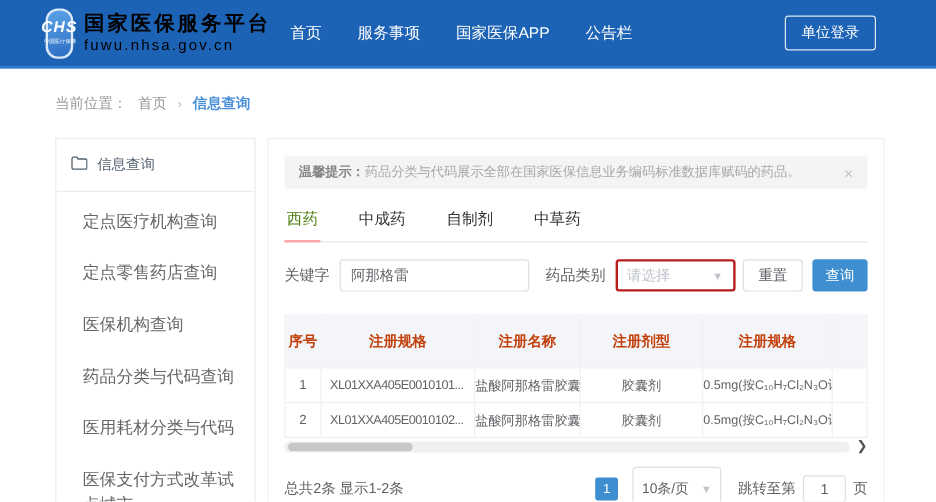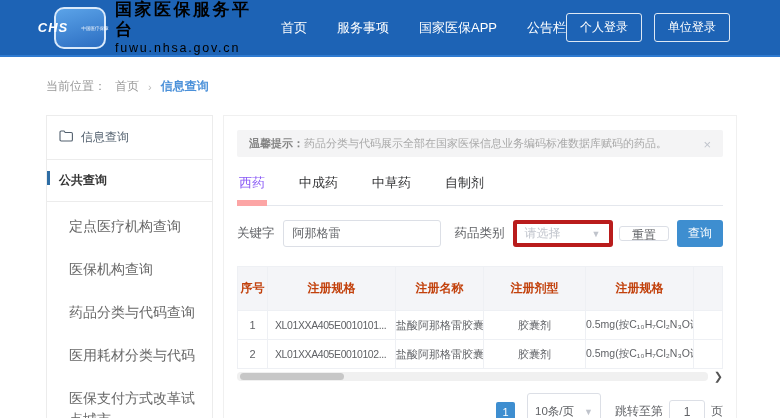--- a/index.html
+++ b/index.html
@@ -3,23 +3,23 @@
 <meta charset="utf-8">
 <style>
   * { margin:0; padding:0; box-sizing:border-box; }
   html,body { background:#fff; }
   body { width:780px; height:418px; overflow:hidden; font-family:"Liberation Sans",sans-serif; }
   .page { width:780px; height:418px; position:relative; background:#fff; }
 
   
   .header { height:57px; background:#1d63b5; border-bottom:2px solid #2e7ad0;
             display:flex; align-items:center; padding:0 50px 0 38px; }
-  .logo { width:52px; height:42px; border-radius:10px; flex-shrink:0;
+  .logo { width:23px; height:42px; border-radius:10px; flex-shrink:0;
           background:linear-gradient(165deg,#5ba3e8,#2c6ec2); border:2px solid #d9e9fa;
-          display:flex; flex-direction:row; align-items:center; justify-content:center; color:#fff;margin-left:16px; }
+          display:flex; flex-direction:column; align-items:center; justify-content:center; color:#fff; }
   .logo-chs { font-size:13px; font-weight:bold; font-style:italic; letter-spacing:1px; line-height:1; }
   .logo-sub { font-size:9px; transform:scale(.5); white-space:nowrap; line-height:1; margin-top:1px; }
   .title-block { margin-left:9px; color:#000000; }
   .site-title { font-size:17px; font-weight:bold; letter-spacing:2.5px; line-height:1.15; }
   .site-url { font-size:12.5px; letter-spacing:1.8px; margin-top:2px; }
   .main-nav { display:flex; gap:30px; margin-left:16px; }
   .nav-item { color:#fff; font-size:13px; text-decoration:none; cursor:pointer; white-space:nowrap; }
   .login-buttons { margin-left:auto; display:flex; gap:12px; }
   .login-btn { color:#fff; font-size:12px; padding:5px 13px; border:1px solid rgba(255,255,255,.85);
                border-radius:3px; background:transparent; cursor:pointer; font-family:inherit; white-space:nowrap; }
@@ -48,32 +48,32 @@
   .main-panel { flex:1; border:1px solid #f0f0f0; background:#fff; padding:14px 13px 14px; min-width:0; }
 
   .notice { display:flex; align-items:flex-end; background:#f4f4f5; padding:6px 12px;
             font-size:11px; color:#a8a8a8; border-radius:2px; }
   .notice-text { flex:1; white-space:nowrap; overflow:hidden; }
   .notice-prefix { color:#858585; font-weight:bold; }
   .notice-close { margin-left:8px; color:#c0c4cc; font-size:13px; line-height:1; cursor:pointer; }
 
   .tabs { display:flex; gap:30px; margin-top:13px; border-bottom:1px solid #e4e7ed; }
   .tab { padding:4px 2px 8px; font-size:13px; color:#303133; cursor:pointer; }
-  .tab.active { color:#8b5cf6; border-bottom:6px solid #fca5a5; margin-bottom:-1px; }
+  .tab.active { color:#4d7c0f; border-bottom:2px solid #fca5a5; margin-bottom:-1px; }
 
   .filters { display:flex; align-items:center; margin-top:14px; font-size:12.5px; color:#606266; }
   .filters > * { flex-shrink:0; }
   .keyword-input { width:158px; height:27px; border:1px solid #dcdfe6; border-radius:3px;
                    margin-left:8px; padding:0 9px; font-size:12px; color:#606266; font-family:inherit; outline:none; }
   .label-2 { margin-left:14px; }
   .category-select { display:flex; align-items:center; justify-content:space-between; width:100px; height:27px;
-                     border:4px solid #b91c1c; border-radius:3px; margin-left:8px; padding:0 8px;
+                     border:2px solid #b91c1c; border-radius:3px; margin-left:8px; padding:0 8px;
                      color:#c0c4cc; font-size:12px; cursor:pointer; background:#fff; }
   .chevron { color:#c0c4cc; font-size:9px; }
-  .btn-reset { margin-left:auto; width:50px; height:15px; border:1px solid #dcdfe6; border-radius:3px;
+  .btn-reset { margin-left:auto; width:50px; height:27px; border:1px solid #dcdfe6; border-radius:3px;
                background:#fff; color:#606266; font-size:12px; cursor:pointer; font-family:inherit; }
   .btn-search { margin-left:8px; width:46px; height:27px; border:none; border-radius:3px;
                 background:#3e8ed0; color:#fff; font-size:12px; cursor:pointer; font-family:inherit; }
 
   .table-wrap { margin-top:19px; }
   table { width:100%; border-collapse:collapse; table-layout:fixed; }
   th,td { border:1px solid #eef0f4; overflow:hidden; white-space:nowrap; }
   th { background:#f4f5f8; height:44px; color:#c2410c; font-weight:bold; font-size:12px; }
   td { height:29px; text-align:center; color:#606266; font-size:11px; }
   td.code { text-align:left; padding-left:7px; font-size:10.5px; letter-spacing:-.4px; }
@@ -109,21 +109,20 @@
       <div class="site-title">国家医保服务平台</div>
       <div class="site-url">fuwu.nhsa.gov.cn</div>
     </div>
     <nav class="main-nav">
         <a class="nav-item">首页</a>
         <a class="nav-item">服务事项</a>
         <a class="nav-item">国家医保APP</a>
         <a class="nav-item">公告栏</a>
       </nav>
     <div class="login-buttons">
-        <button class="login-btn">个人登录</button>
         <button class="login-btn">单位登录</button>
       </div>
   </header>
 
   <div class="breadcrumb">
     <span>当前位置：</span>
     <span class="bc-home">首页</span>
     <span class="bc-sep">›</span>
     <span class="bc-current">信息查询</span>
   </div>
@@ -132,44 +131,44 @@
 
     <aside class="sidebar">
       <div class="sidebar-header">
         <span>
           <svg width="14" height="12" viewBox="0 0 14 12" fill="none" stroke="#52606e" stroke-width="1.1">
             <path d="M1 2.2 C1 1.5 1.5 1 2.2 1 H5 l1.2 1.5 h6 c.7 0 1.2.5 1.2 1.2 v6 c0 .7-.5 1.3-1.2 1.3 H2.2 C1.5 11 1 10.5 1 9.8 Z"></path>
           </svg>
         </span>
         <span>信息查询</span>
       </div>
-      <div class="sidebar-group">公共查询</div>
       <ul class="sidebar-list">
           <li class="sidebar-item">定点医疗机构查询</li>
+          <li class="sidebar-item">定点零售药店查询</li>
           <li class="sidebar-item">医保机构查询</li>
           <li class="sidebar-item">药品分类与代码查询</li>
           <li class="sidebar-item">医用耗材分类与代码</li>
           <li class="sidebar-item">医保支付方式改革试点城市</li>
         </ul>
     </aside>
 
     <section class="main-panel">
 
       <div class="notice">
         <div class="notice-text">
           <span class="notice-prefix">温馨提示：</span><span>药品分类与代码展示全部在国家医保信息业务编码标准数据库赋码的药品。</span>
         </div>
         <span class="notice-close">×</span>
       </div>
 
       <div class="tabs">
           <div class="tab active">西药</div>
           <div class="tab">中成药</div>
+          <div class="tab">自制剂</div>
           <div class="tab">中草药</div>
-          <div class="tab">自制剂</div>
         </div>
 
       <div class="filters">
         <span>关键字</span>
         <input class="keyword-input" type="text" value="阿那格雷" style="">
         <span class="label-2">药品类别</span>
         <div class="category-select">
           <span>请选择</span>
           <span class="chevron">▼</span>
         </div>
@@ -218,20 +217,21 @@
         </table>
         <div class="hscroll">
           <div class="hscroll-track">
             <div class="hscroll-thumb"></div>
           </div>
           <span class="hscroll-arrow">❯</span>
         </div>
       </div>
 
       <div class="pagination">
+        <span>总共2条 显示1-2条</span>
         <span class="page-btn">1</span>
         <div class="size-select">
           <span>10条/页</span>
           <span class="chevron">▼</span>
         </div>
         <div class="jump">
           <span>跳转至第</span>
           <input class="jump-input" type="text" value="1" style="">
           <span>页</span>
         </div>

